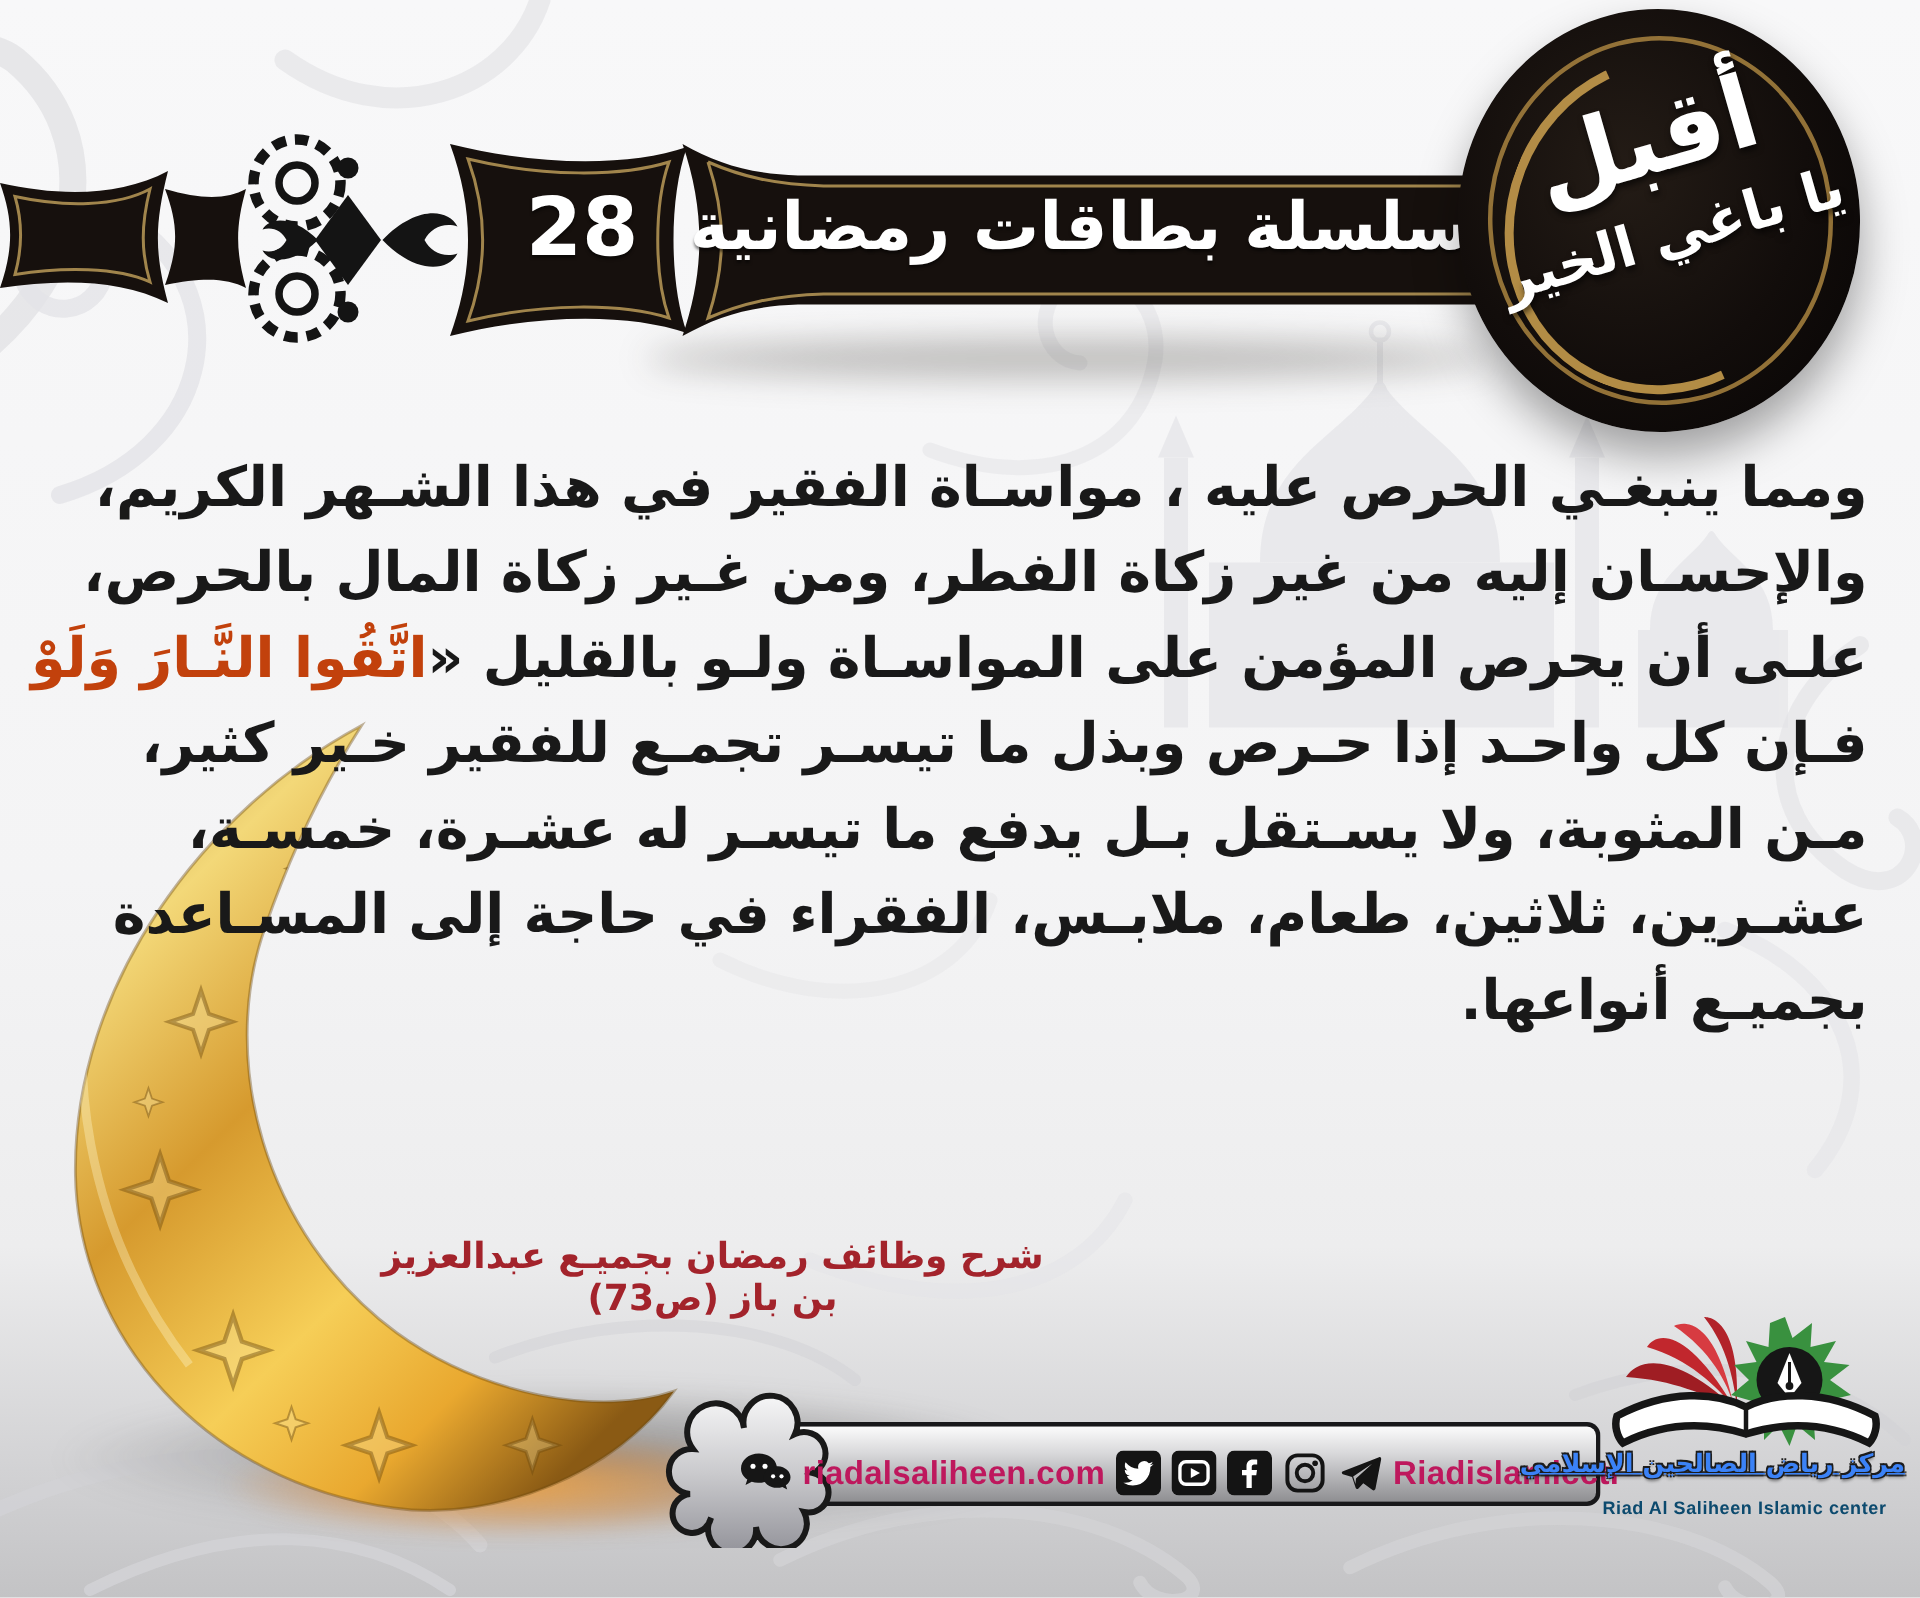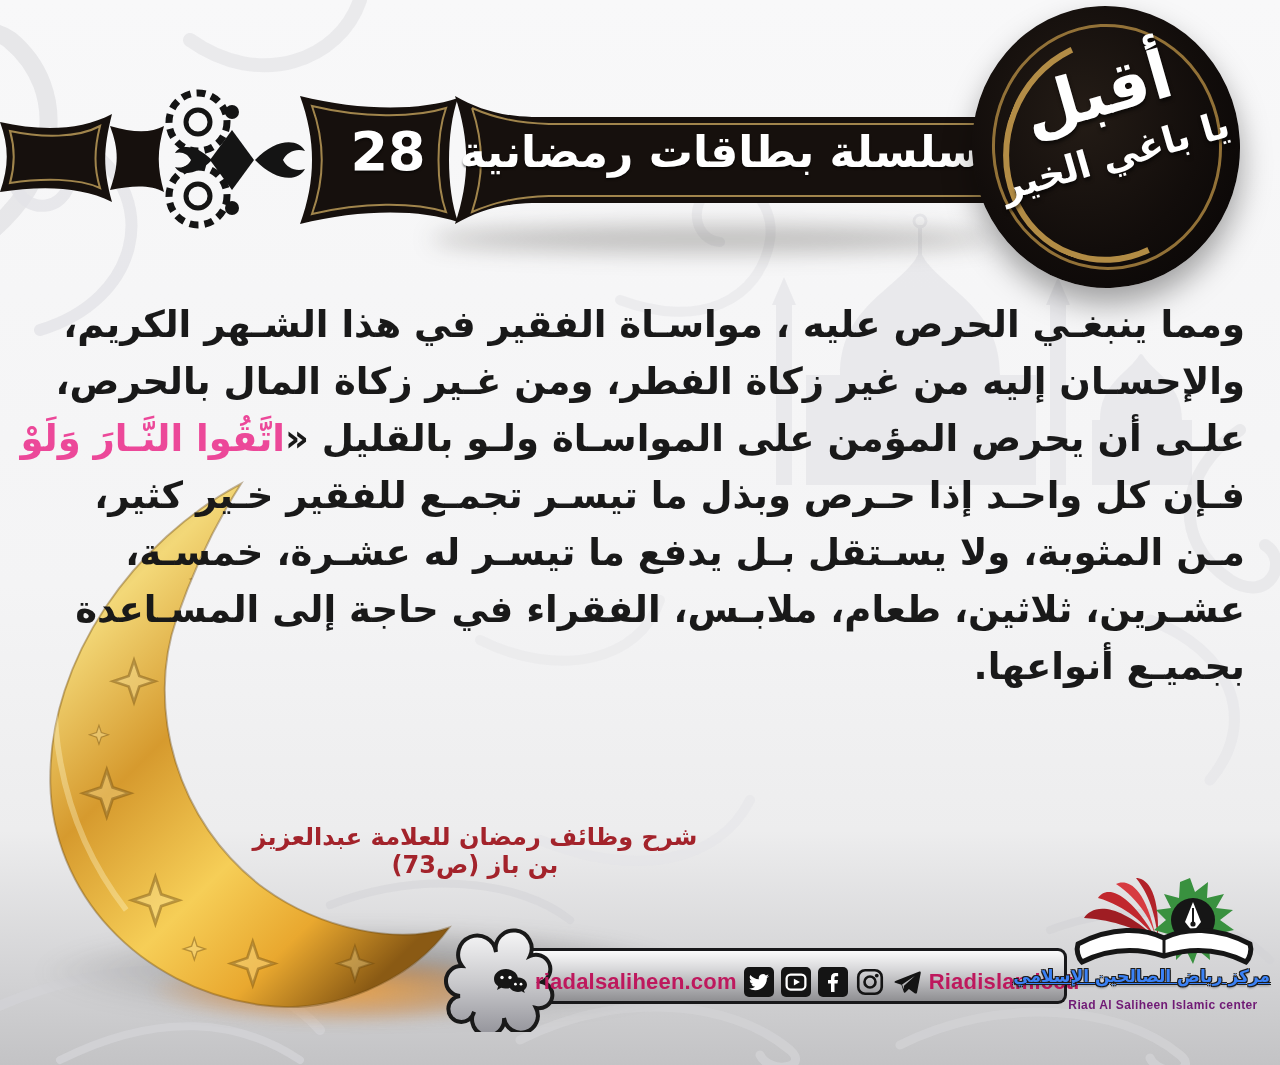--- a/index.html
+++ b/index.html
@@ -28,21 +28,21 @@
     border-radius:50%;opacity:.85;}
   #badge-ring2{left:32px;top:30px;width:200px;height:216px;border:6px solid transparent;
     border-left-color:#c49a4c;border-bottom-color:#c49a4c;border-radius:50%;transform:rotate(24deg);opacity:.9;}
   #badge-text{left:0;top:48px;width:268px;text-align:center;color:#fff;transform:rotate(-13deg);z-index:6;}
   #badge-line1{font-size:66px;font-weight:700;line-height:78px;text-shadow:0 3px 4px rgba(0,0,0,.6);}
   #badge-line2{font-size:37px;font-weight:700;line-height:52px;text-shadow:0 3px 4px rgba(0,0,0,.6);}
   
   #body-text{right:35px;top:296px;width:1080px;direction:rtl;text-align:right;z-index:4;}
   #body-text .tline{height:57px;line-height:57px;font-size:37px;font-weight:700;color:#191919;
     white-space:nowrap;}
-  #body-text .blue{color:#ec4899;}
+  #body-text .blue{color:#c2410c;}
   #citation{left:235px;top:823px;width:480px;text-align:center;direction:rtl;
     color:#a3232b;font-size:24px;font-weight:700;z-index:4;}
   
   #crescent-svg{left:8px;top:472px;z-index:2;}
   #crescent-glow{left:150px;top:955px;width:380px;height:70px;border-radius:50%;z-index:1;
     background:radial-gradient(ellipse at center,rgba(255,160,40,.75) 0%,rgba(230,130,30,.35) 45%,rgba(0,0,0,0) 72%);
     filter:blur(6px);}
   #floor-shadow{left:40px;top:930px;width:640px;height:90px;border-radius:50%;z-index:1;
     background:radial-gradient(ellipse at 55% 45%,rgba(60,58,56,.42) 0%,rgba(60,58,56,.18) 45%,rgba(0,0,0,0) 72%);
     filter:blur(9px);}
@@ -54,21 +54,21 @@
   #bar-content{left:492px;top:948px;width:580px;height:68px;display:flex;align-items:center;
     gap:7px;z-index:7;color:#be185d;font-weight:700;}
   #bar-content .btext{font-size:22px;font-family:"Liberation Sans","DejaVu Sans",sans-serif;letter-spacing:.2px;}
   .sicon{flex:0 0 auto;display:block;}
   
   #logo-svg{left:1052px;top:872px;z-index:6;}
   #logo-arabic{left:1056px;top:966px;width:214px;text-align:left;direction:rtl;z-index:7;
     font-size:17px;font-weight:700;color:#3b82f6;white-space:nowrap;
     text-shadow:-1px -1px 0 #1c1c1c,1px -1px 0 #1c1c1c,-1px 1px 0 #1c1c1c,1px 1px 0 #1c1c1c,0 2px 2px rgba(0,0,0,.4);text-decoration:underline;}
   #logo-english{left:1048px;top:998px;width:230px;text-align:center;z-index:7;
-    font-size:12px;font-weight:700;color:#701a75;letter-spacing:.4px;
+    font-size:12px;font-weight:700;color:#0c4a6e;letter-spacing:.4px;
     font-family:"Liberation Sans","DejaVu Sans",sans-serif;white-space:nowrap;}
 </style>
 </head>
 <body>
 
 <svg id="decor-svg" class="abs" width="1280" height="1065" viewBox="0 0 1280 1065">
 
   <g fill="none" stroke="#e4e4e7" stroke-linecap="round">
     <path d="M-20,240 C60,180 70,90 10,40 C-10,25 -40,30 -30,60" stroke-width="18" opacity=".9"></path>
     <path d="M40,330 C140,300 160,200 90,150 C50,122 0,140 15,185 C25,215 65,212 70,180" stroke-width="12" opacity=".8"></path>
@@ -183,21 +183,21 @@
 <div id="body-text" class="abs">
   <div class="tline"><span>ومما ينبغـي الحرص عليه ، مواسـاة الفقير في هذا الشـهر الكريم،</span></div>
   <div class="tline"><span>والإحسـان إليه من غير زكاة الفطر، ومن غـير زكاة المال بالحرص،</span></div>
   <div class="tline"><span>علـى أن يحرص المؤمن على المواسـاة ولـو بالقليل «</span><span class="blue">اتَّقُوا النَّـارَ وَلَوْ</span></div>
   <div class="tline"><span>فـإن كل واحـد إذا حـرص وبذل ما تيسـر تجمـع للفقير خـير كثير،</span></div>
   <div class="tline"><span>مـن المثوبة، ولا يسـتقل بـل يدفع ما تيسـر له عشـرة، خمسـة،</span></div>
   <div class="tline"><span>عشـرين، ثلاثين، طعام، ملابـس، الفقراء في حاجة إلى المسـاعدة</span></div>
   <div class="tline"><span>بجميـع أنواعها.</span></div>
 </div>
 
-<div id="citation" class="abs">شرح وظائف رمضان للعلامة عبدالعزيز بن باز (ص73)</div>
+<div id="citation" class="abs">شرح وظائف رمضان بجميـع عبدالعزيز بن باز (ص73)</div>
 
 <div id="bar-bg" class="abs"></div>
 <svg id="cloud-svg" class="abs" width="156" height="116" viewBox="0 0 156 116">
   <defs>
     <linearGradient id="silverGrad" x1="0" y1="0" x2="0" y2="1">
       <stop offset="0" stop-color="#f6f6f7"></stop>
         <stop offset="0.5" stop-color="#c9c9cc"></stop>
         <stop offset="1" stop-color="#93939a"></stop>
     </linearGradient>
   </defs>

